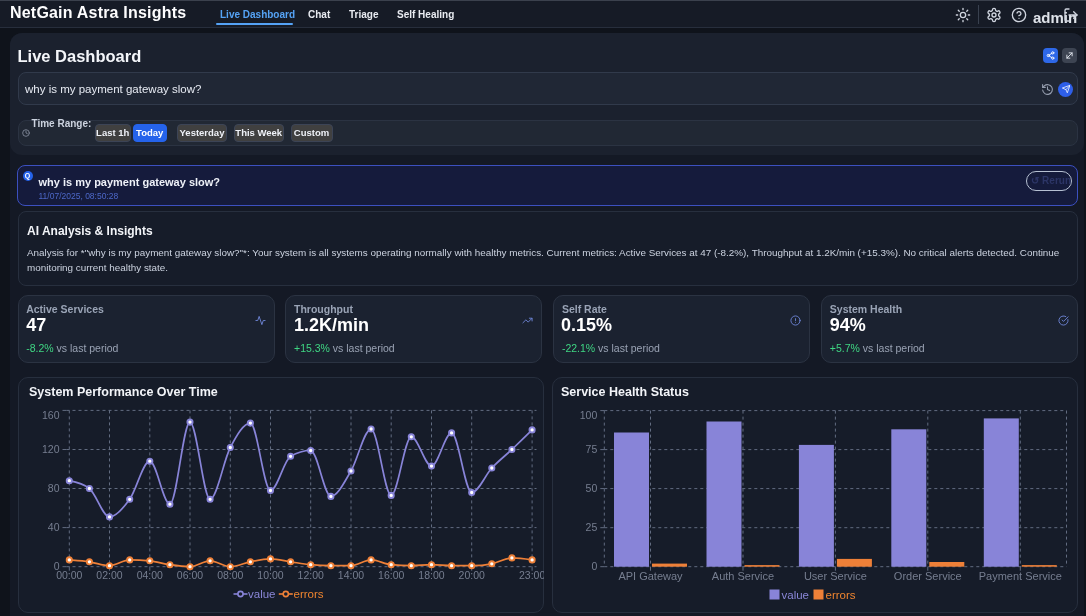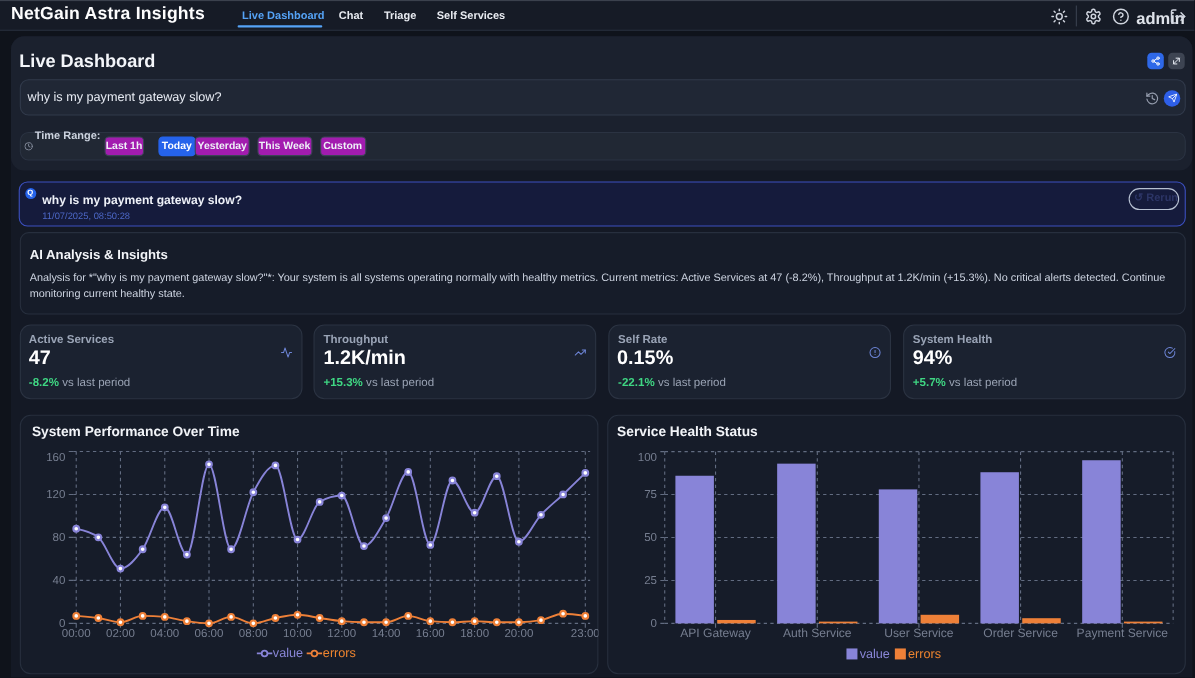--- a/index.html
+++ b/index.html
@@ -17,53 +17,53 @@
 #h1{position:absolute;left:17.5px;top:47px;font-size:16.5px;font-weight:bold;color:#f4f6fa}
 .hbtn{position:absolute;top:48px;width:15px;height:15px;border-radius:4px}
 #hbtn1{left:1042.5px;background:#2e68e8}
 #hbtn2{left:1062px;background:#3d4452}
 #searchbox{position:absolute;left:17.5px;top:72px;width:1060.5px;height:32.5px;background:#202735;border:1px solid #313a4b;border-radius:8px}
 #searchtext{position:absolute;left:25px;top:83px;font-size:11.5px;color:#e7ebf3}
 #sendbtn{position:absolute;left:1058px;top:81.5px;width:15px;height:15px;border-radius:50%;background:#2e5fe8}
 
 #timebar{position:absolute;left:17.5px;top:119.5px;width:1060.5px;height:26px;background:#212834;border:1px solid #2b3342;border-radius:8px}
 #tlabel{position:absolute;left:31.5px;top:118px;font-size:10px;font-weight:600;color:#ccd3df}
-.tbtn{position:absolute;top:124px;height:17.5px;border-radius:4px;background:#a21caf;border:1px solid #3c4456;color:#eef1f7;font-size:9.5px;font-weight:700;white-space:nowrap;text-align:center;line-height:16px}
+.tbtn{position:absolute;top:124px;height:17.5px;border-radius:4px;background:#404040;border:1px solid #3c4456;color:#eef1f7;font-size:9.5px;font-weight:700;white-space:nowrap;text-align:center;line-height:16px}
 .tbtn.on{background:#2563eb;border-color:#2563eb;color:#fff}
 
 #qcard{position:absolute;left:16.5px;top:164.5px;width:1061.5px;height:41px;background:#151b3c;border:1px solid #3c50c0;border-radius:8px}
 #qbadge{position:absolute;left:22.5px;top:170.5px;width:10px;height:10px;border-radius:50%;background:#2563eb;color:#fff;font-size:7px;font-weight:bold;text-align:center;line-height:10px}
 #qtext{position:absolute;left:38.5px;top:175.5px;font-size:11px;font-weight:600;color:#eef1f8}
 #qtime{position:absolute;left:38.5px;top:190.5px;font-size:8.5px;color:#4d68c8}
 #rerun{position:absolute;left:1026px;top:171px;width:46px;height:19.5px;border:1.5px solid #b6c0d2;border-radius:10px;color:#2c3566;font-size:10px;font-weight:bold;text-align:right;line-height:17px}
 
 #aibox{position:absolute;left:17.5px;top:211px;width:1060.5px;height:74.5px;background:#161c29;border:1px solid #272f3e;border-radius:8px}
 #aititle{position:absolute;left:27px;top:223.5px;font-size:12px;font-weight:bold;color:#f2f4f8}
 #aibody{position:absolute;left:27px;top:246px;font-size:9.9px;line-height:14.8px;color:#ccd3e0;white-space:nowrap}
 
 .mcard{position:absolute;top:295px;width:257px;height:68px;background:#1b2230;border:1px solid #2b3342;border-radius:10px}
 .mlabel{position:absolute;top:302.5px;font-size:10.5px;font-weight:700;color:#9aa4b6}
 .mvalue{position:absolute;top:314.5px;font-size:18px;font-weight:bold;color:#fff}
 .mdelta{position:absolute;top:342px;font-size:10.5px;color:#9aa3b4}
-.mdelta b{color:#3fd683;font-weight:700}
+.mdelta b{color:#3fd683;font-weight:400}
 
 .ccard{position:absolute;top:376.5px;width:526.5px;height:236.5px;background:#161c29;border:1px solid #272f3e;border-radius:10px}
 #ccard1{left:17.5px}
 #ccard2{left:551.5px}
 .ctitle{position:absolute;top:385px;font-size:12.5px;font-weight:bold;color:#f2f4f8}
 </style>
 </head>
 <body>
 <div id="topbar"></div>
 <div id="brand">NetGain Astra Insights</div>
 <div class="nav" id="nav1">Live Dashboard</div>
 <div id="nav1u"></div>
 <div class="nav" style="left:308px">Chat</div>
 <div class="nav" style="left:349px">Triage</div>
-<div class="nav" style="left:397px">Self Services</div>
+<div class="nav" style="left:397px">Self Healing</div>
 <svg class="abs" style="left:955px;top:7px" width="16" height="16" viewBox="0 0 24 24" fill="none" stroke="#cfd4de" stroke-width="2" stroke-linecap="round" stroke-linejoin="round">
     <circle cx="12" cy="12" r="4"></circle>
     <path d="M12 2v2M12 20v2M4.93 4.93l1.41 1.41M17.66 17.66l1.41 1.41M2 12h2M20 12h2M6.34 17.66l-1.41 1.41M19.07 4.93l-1.41 1.41"></path>
   </svg>
 <div class="abs" style="left:978px;top:5px;width:1px;height:19px;background:#39414f"></div>
 <svg class="abs" style="left:986px;top:7px" width="16" height="16" viewBox="0 0 24 24" fill="none" stroke="#cfd4de" stroke-width="2" stroke-linecap="round" stroke-linejoin="round">
     <path d="M12.22 2h-.44a2 2 0 0 0-2 2v.18a2 2 0 0 1-1 1.73l-.43.25a2 2 0 0 1-2 0l-.15-.08a2 2 0 0 0-2.73.73l-.22.38a2 2 0 0 0 .73 2.73l.15.1a2 2 0 0 1 1 1.72v.51a2 2 0 0 1-1 1.74l-.15.09a2 2 0 0 0-.73 2.73l.22.38a2 2 0 0 0 2.73.73l.15-.08a2 2 0 0 1 2 0l.43.25a2 2 0 0 1 1 1.73V20a2 2 0 0 0 2 2h.44a2 2 0 0 0 2-2v-.18a2 2 0 0 1 1-1.73l.43-.25a2 2 0 0 1 2 0l.15.08a2 2 0 0 0 2.73-.73l.22-.39a2 2 0 0 0-.73-2.73l-.15-.08a2 2 0 0 1-1-1.74v-.5a2 2 0 0 1 1-1.74l.15-.09a2 2 0 0 0 .73-2.73l-.22-.38a2 2 0 0 0-2.73-.73l-.15.08a2 2 0 0 1-2 0l-.43-.25a2 2 0 0 1-1-1.73V4a2 2 0 0 0-2-2z"></path>
     <circle cx="12" cy="12" r="3"></circle>
   </svg>
 <svg class="abs" style="left:1011px;top:7px" width="16" height="16" viewBox="0 0 24 24" fill="none" stroke="#cfd4de" stroke-width="2" stroke-linecap="round" stroke-linejoin="round">
@@ -106,21 +106,21 @@
     <path d="M22 2 15 22 11 13 2 9z"></path>
   </svg>
 <div id="sendbtn"></div>
 <div id="timebar"></div>
 <svg class="abs" style="left:21.5px;top:128.5px" width="8" height="8" viewBox="0 0 24 24" fill="none" stroke="#8b93a3" stroke-width="2.4" stroke-linecap="round" stroke-linejoin="round">
     <circle cx="12" cy="12" r="10"></circle>
     <polyline points="12 6 12 12 16 14"></polyline>
   </svg>
 <div id="tlabel">Time Range:</div>
 <div class="tbtn" style="left:95px;width:35.5px">Last 1h</div>
-<div class="tbtn on" style="left:144px;width:33.5px">Today</div>
+<div class="tbtn on" style="left:133px;width:33.5px">Today</div>
 <div class="tbtn" style="left:177px;width:50px">Yesterday</div>
 <div class="tbtn" style="left:233.5px;width:50.5px">This Week</div>
 <div class="tbtn" style="left:290.5px;width:42px">Custom</div>
 <div id="qcard"></div>
 <div id="qbadge">Q</div>
 <div id="qtext">why is my payment gateway slow?</div>
 <div id="qtime">11/07/2025, 08:50:28</div>
 <div id="rerun">↺ Rerun</div>
 <div id="aibox"></div>
 <div id="aititle">AI Analysis &amp; Insights</div>

